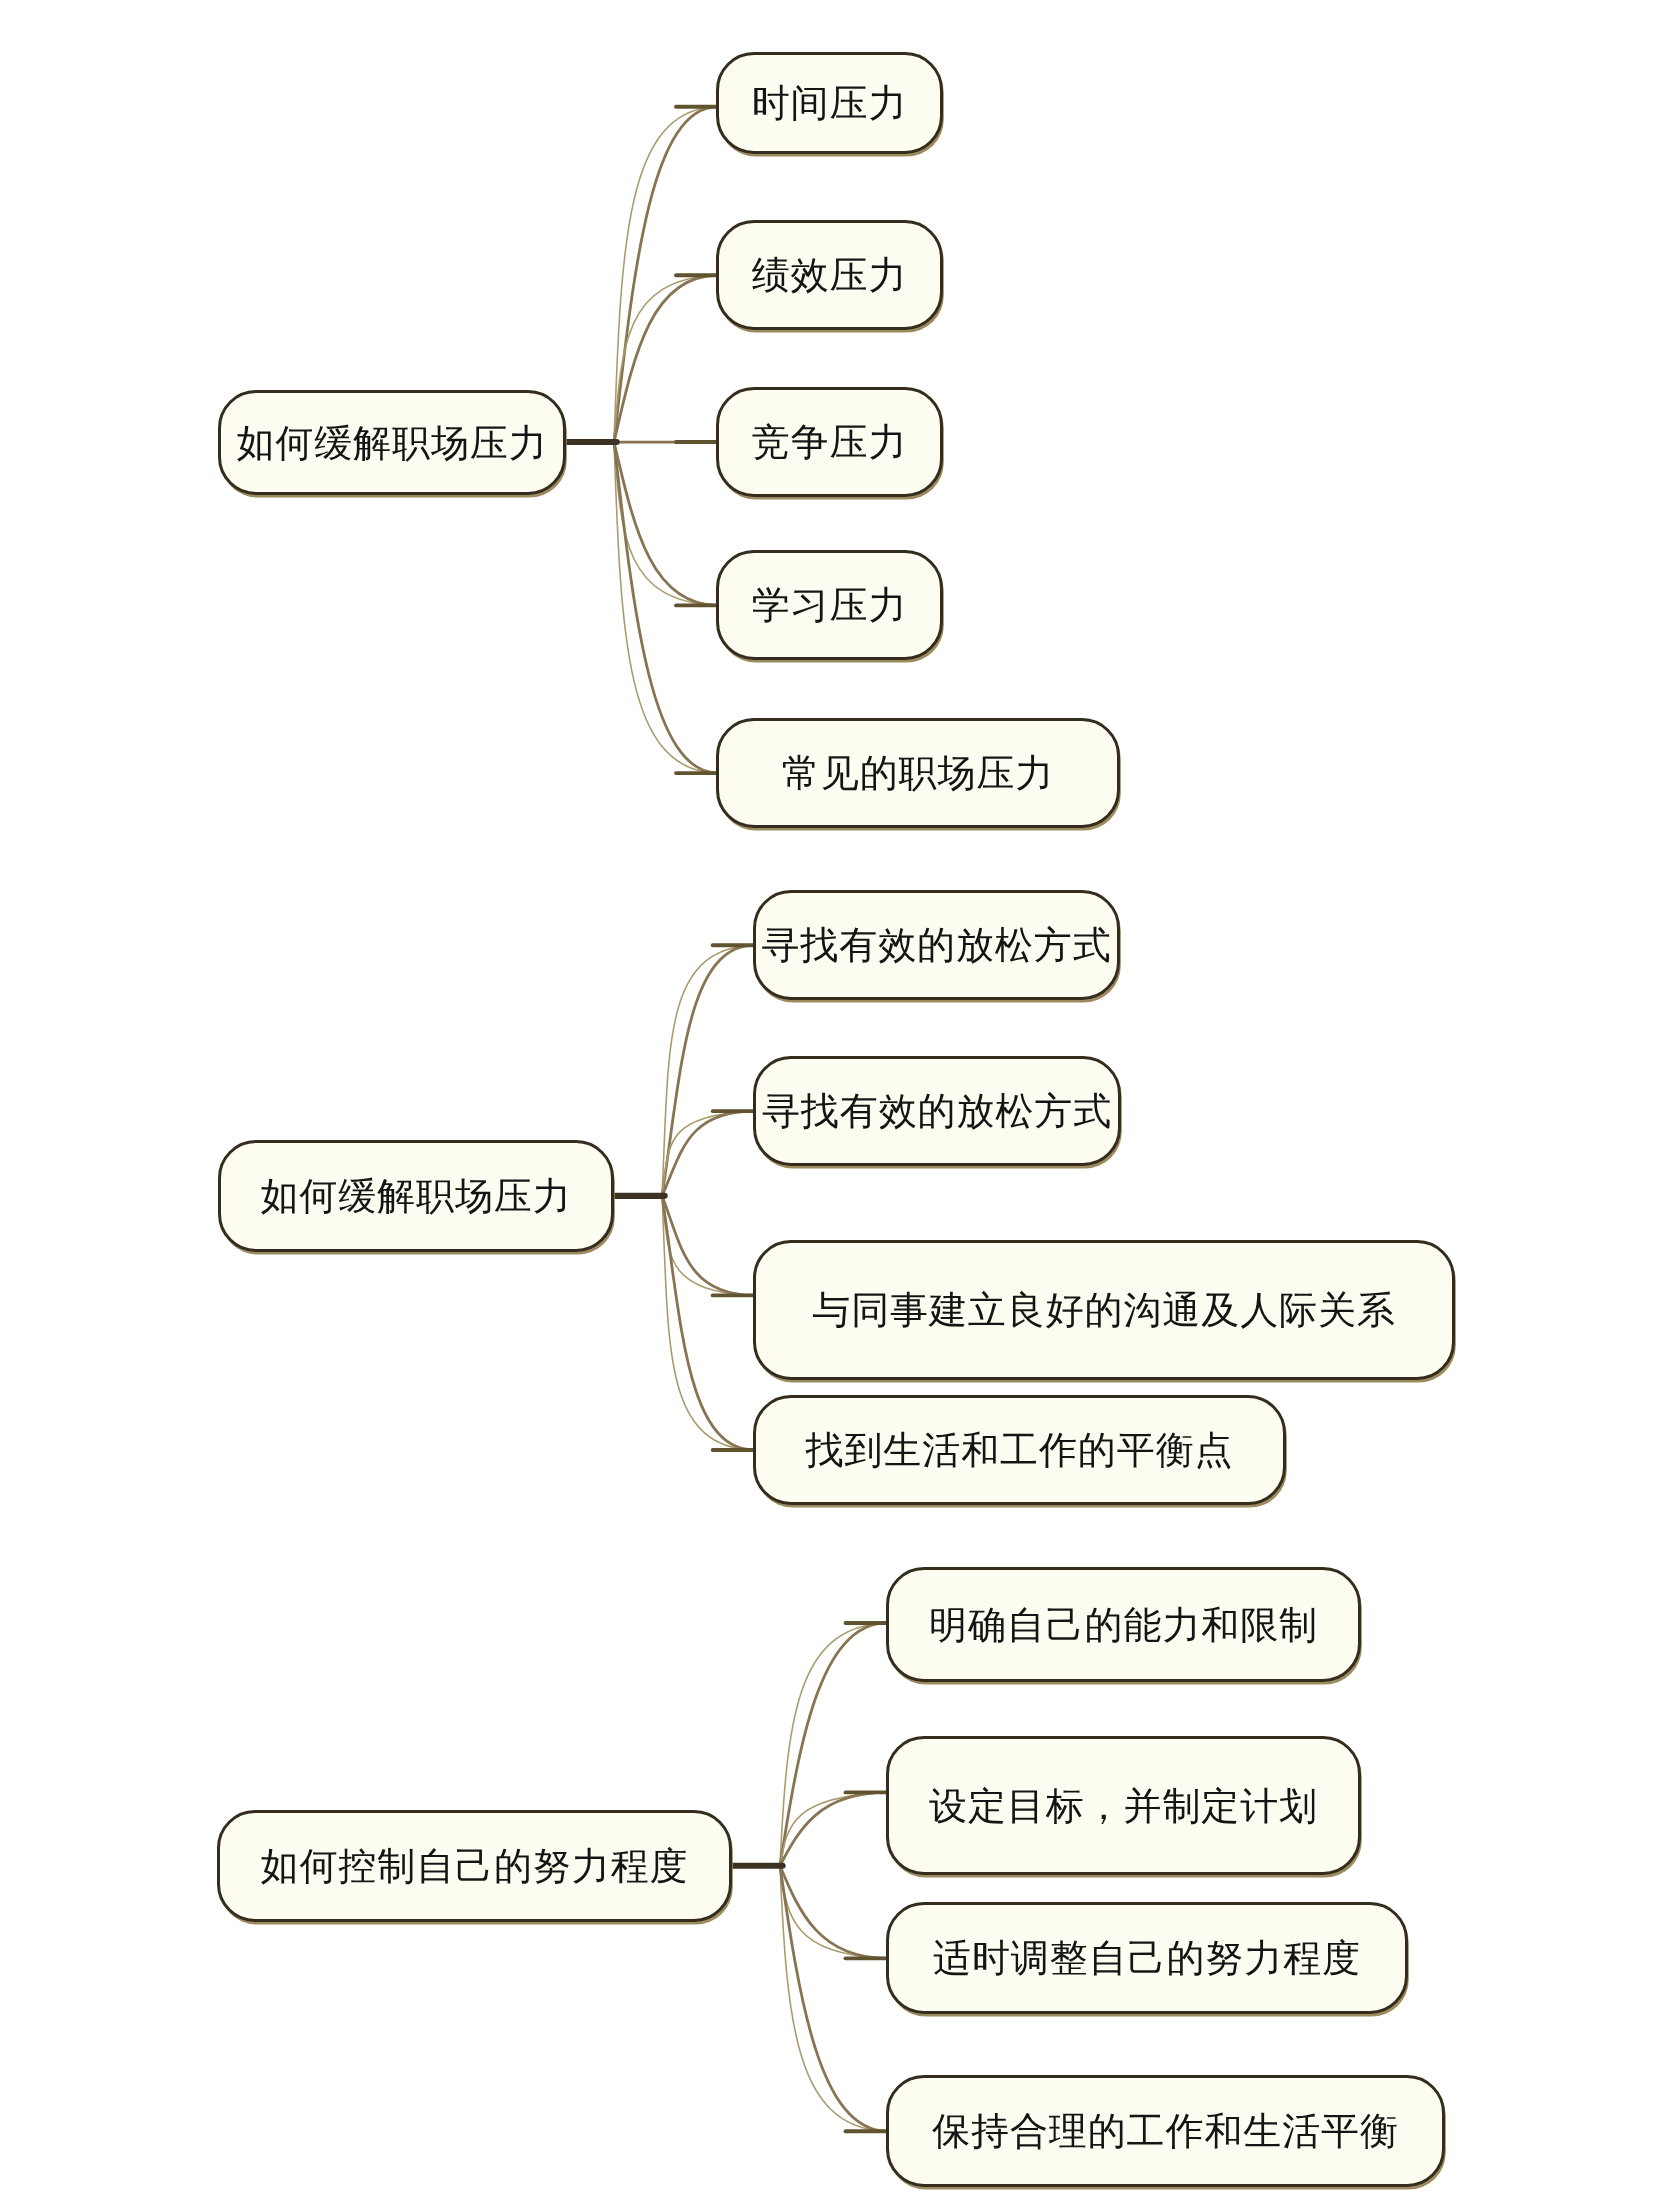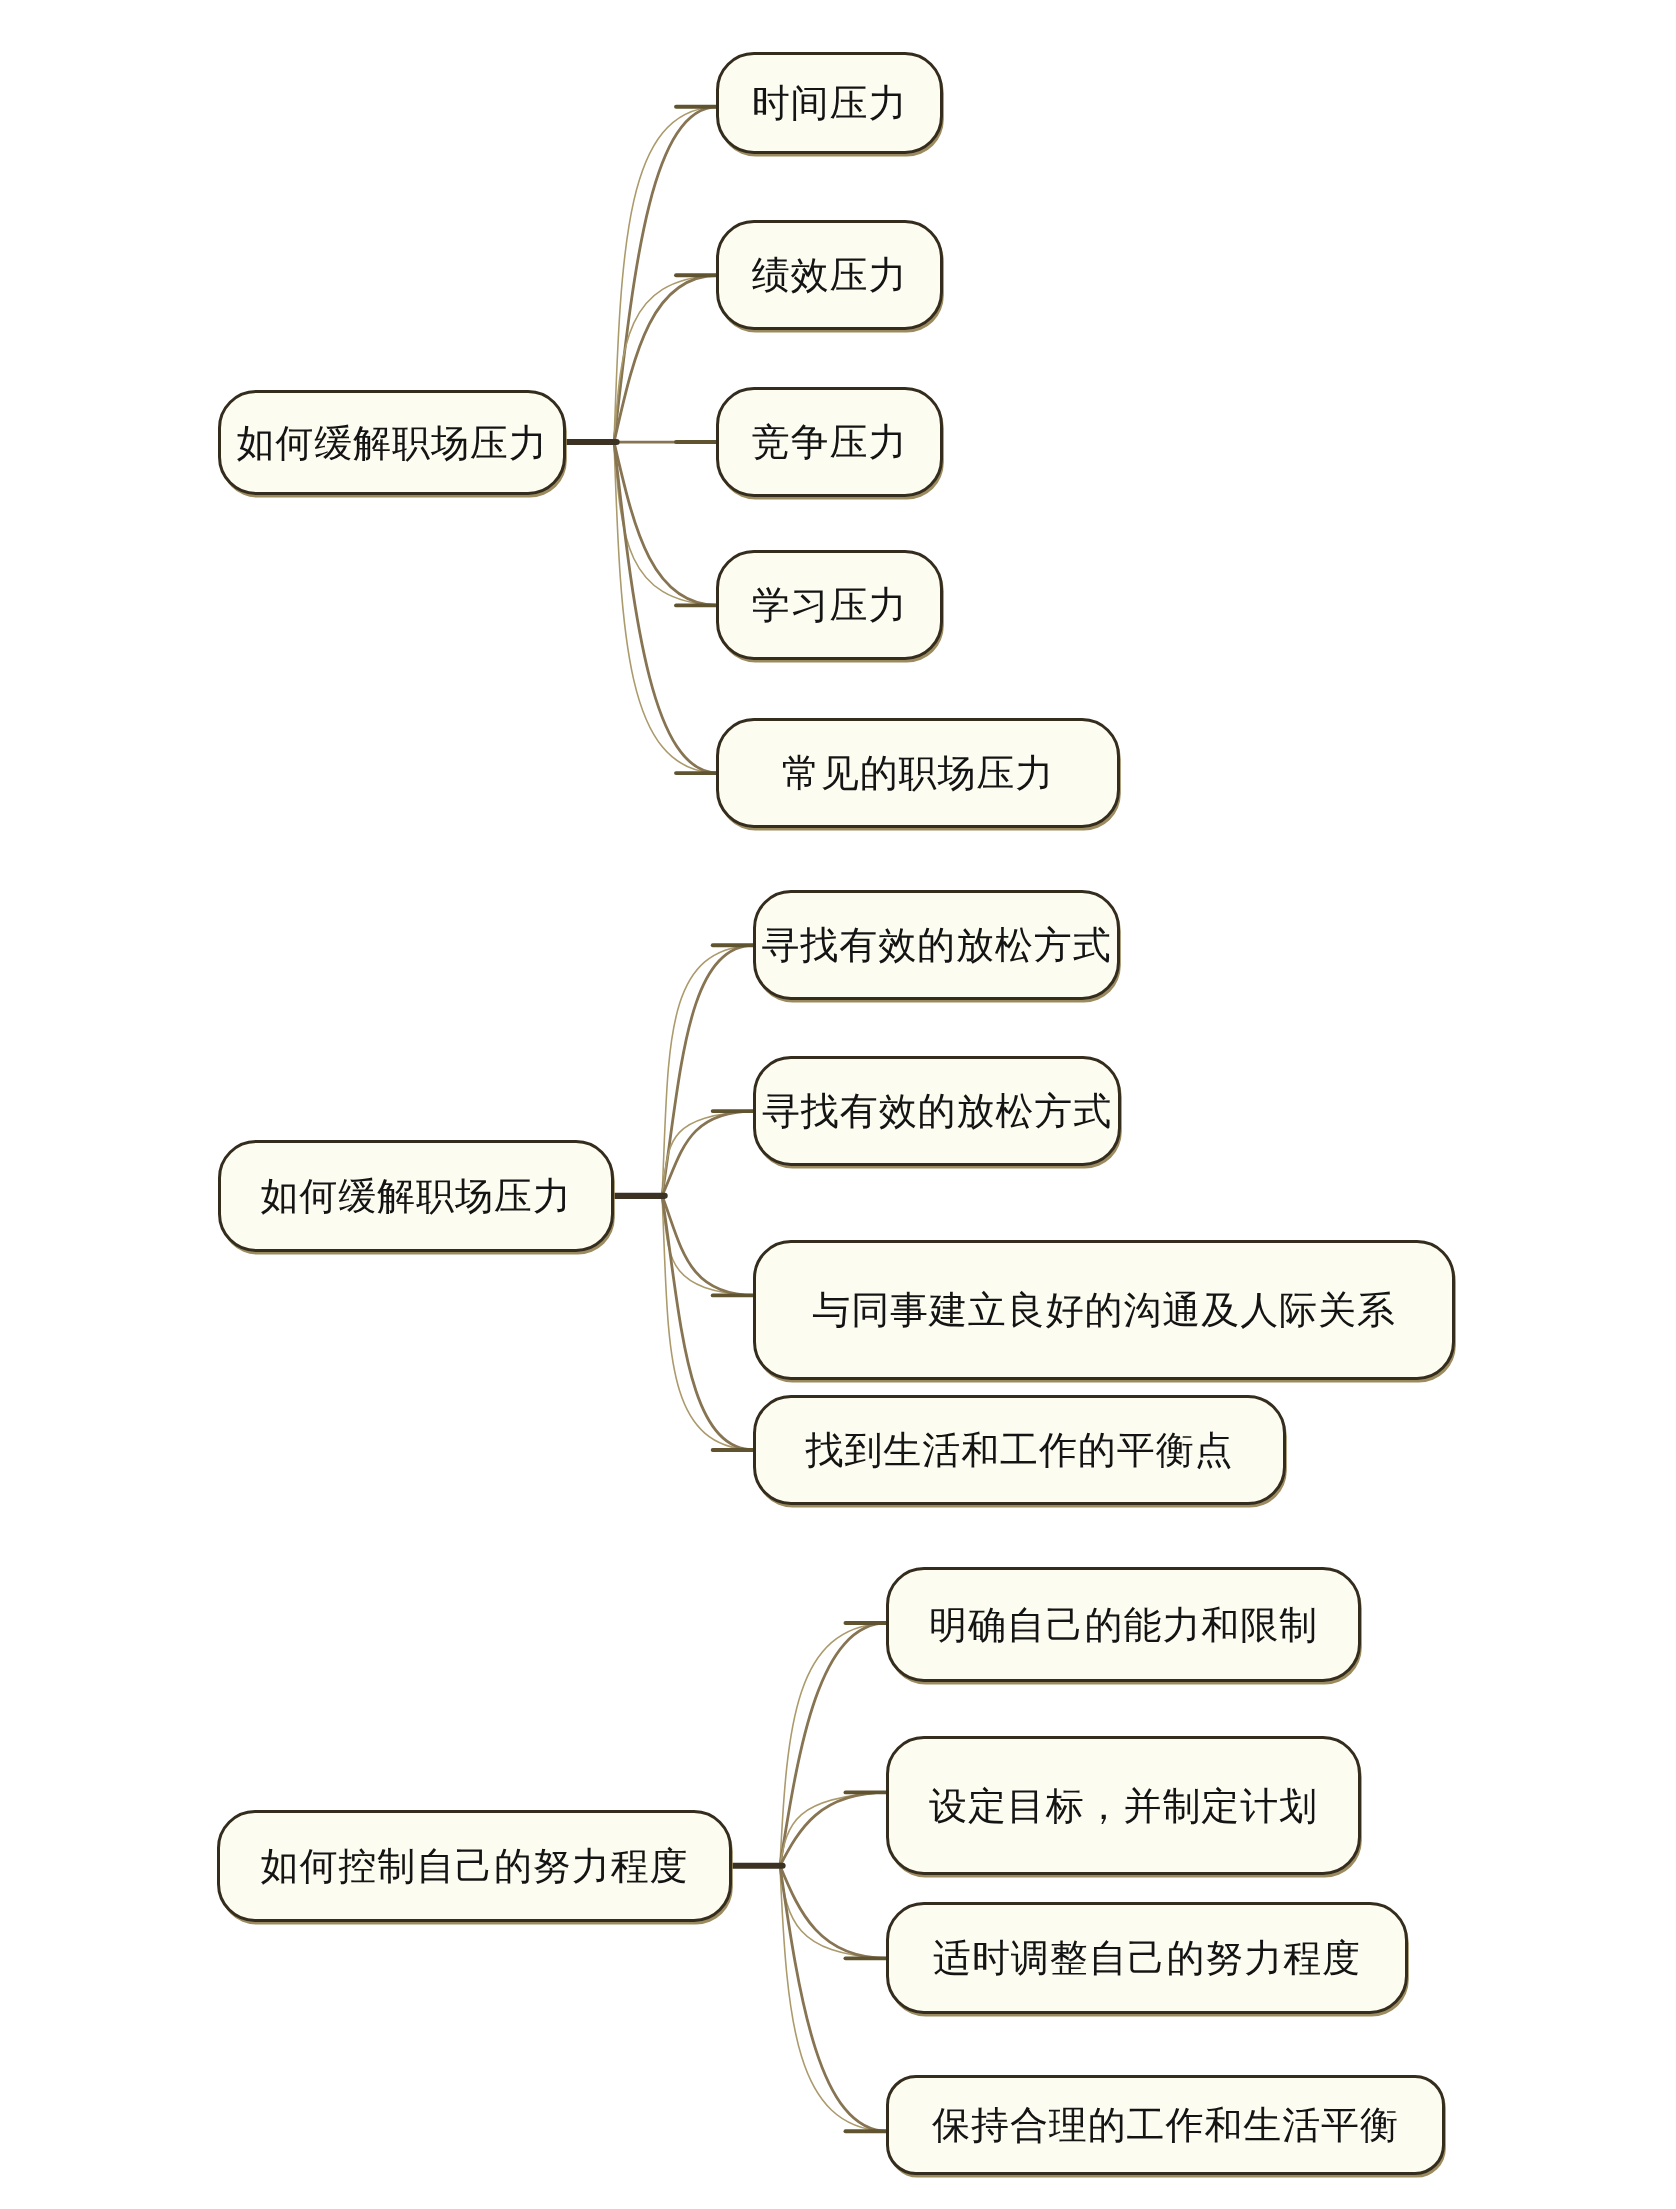--- a/index.html
+++ b/index.html
@@ -97,15 +97,15 @@
     <div class="node" style="left: 716px; top: 718px; width: 404px; height: 110px;">常见的职场压力</div>
     <div class="node" style="left: 218px; top: 1140px; width: 396px; height: 112px;">如何缓解职场压力</div>
     <div class="node" style="left: 753px; top: 890px; width: 367px; height: 110px;">寻找有效的放松方式</div>
     <div class="node" style="left: 753px; top: 1056px; width: 368px; height: 110px;">寻找有效的放松方式</div>
     <div class="node" style="left: 753px; top: 1240px; width: 702px; height: 140px;">与同事建立良好的沟通及人际关系</div>
     <div class="node" style="left: 753px; top: 1395px; width: 533px; height: 110px;">找到生活和工作的平衡点</div>
     <div class="node" style="left: 217px; top: 1810px; width: 515px; height: 112px;">如何控制自己的努力程度</div>
     <div class="node" style="left: 886px; top: 1567px; width: 475px; height: 115px;">明确自己的能力和限制</div>
     <div class="node" style="left: 886px; top: 1736px; width: 475px; height: 139px;">设定目标，并制定计划</div>
     <div class="node" style="left: 886px; top: 1902px; width: 522px; height: 112px;">适时调整自己的努力程度</div>
-    <div class="node" style="left: 886px; top: 2075px; width: 559px; height: 100px; border-radius: 30px;">保持合理的工作和生活平衡</div>
+    <div class="node" style="left: 886px; top: 2075px; width: 559px; height: 112px;">保持合理的工作和生活平衡</div>
   </div>
 
 
 </body></html>

